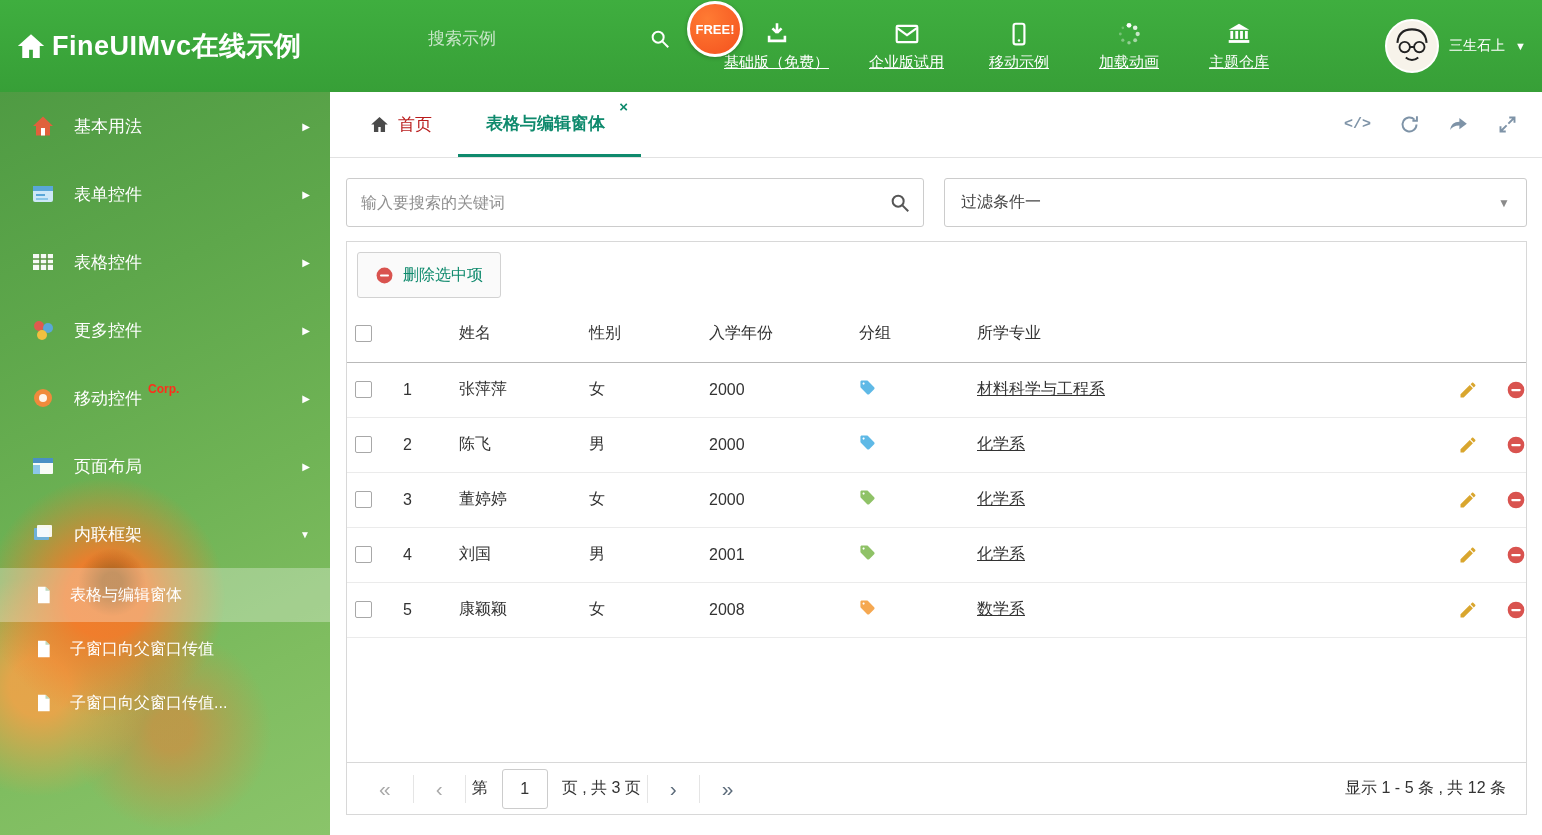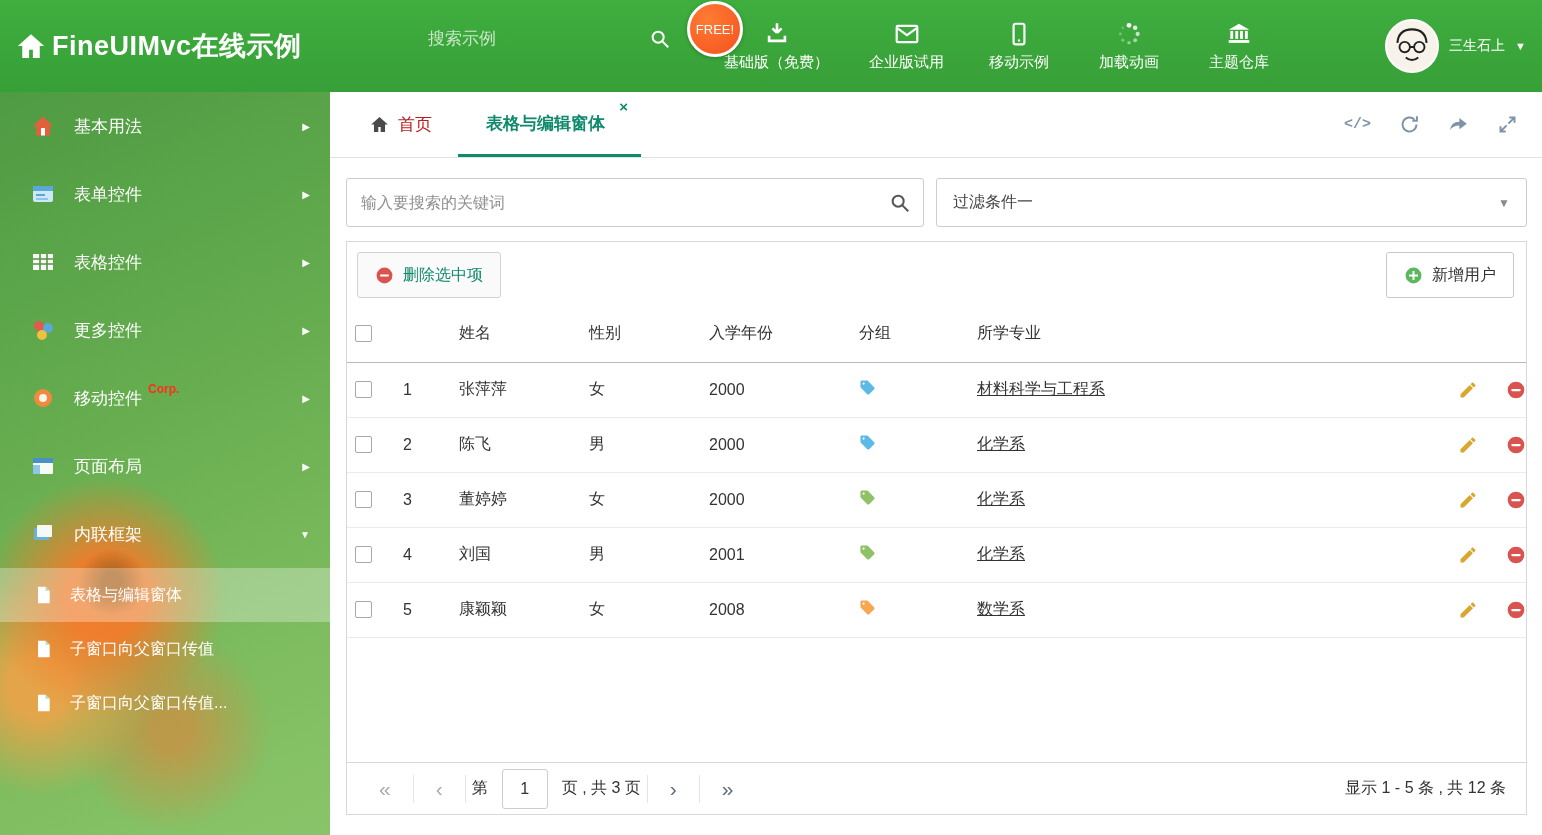--- a/index.html
+++ b/index.html
@@ -6,24 +6,24 @@
   html,body { width:1542px; height:835px; overflow:hidden; }
   body { font-family:"Liberation Sans","DejaVu Sans",sans-serif; background:#fff; position:relative; font-size:16px; color:#333; }
 
   
   .header { position:absolute; top:0; left:0; width:1542px; height:92px; background:linear-gradient(#3fae3f,#379f37); color:#fff; z-index:30; }
   .brand { position:absolute; left:16px; top:0; height:92px; display:flex; align-items:center; gap:6px; cursor:pointer; }
   .brand-title { font-size:27px; font-weight:bold; letter-spacing:.5px; }
   .hsearch { position:absolute; left:428px; top:28px; width:212px; display:flex; align-items:center; }
   .hsearch input { flex:1; background:transparent; border:none; outline:none; color:#eaf6ea; font-size:17px; }
   .hsearch input::placeholder { color:rgba(255,255,255,.72); }
-  .hnav { position:absolute; left:724px; top:0; height:92px; display:flex; align-items:center; gap:40px; }
+  .hnav { position:absolute; left:724px; top:0; height:92px; display:flex; align-items:center; gap:40px;text-decoration:underline; }
   .h-item { display:flex; flex-direction:column; align-items:center; gap:6px; cursor:pointer; min-width:70px; }
   .h-item .h-label { font-size:15px; white-space:nowrap; }
-  .free-badge { position:absolute; left:687px; top:1px; width:56px; height:56px; border-radius:50%; background:radial-gradient(circle at 35% 30%, #ff7b33, #f4511e); border:3px solid #fff; display:flex; align-items:center; justify-content:center; font-size:13px; font-weight:normal; z-index:31; box-shadow:0 1px 4px rgba(0,0,0,.25); }
+  .free-badge { position:absolute; left:687px; top:1px; width:56px; height:56px; border-radius:50%; background:radial-gradient(circle at 35% 30%, #ff7b33, #f4511e); border:3px solid #fff; display:flex; align-items:center; justify-content:center; font-size:13px; font-weight:bold; z-index:31; box-shadow:0 1px 4px rgba(0,0,0,.25); }
   .huser { position:absolute; right:16px; top:0; height:92px; display:flex; align-items:center; gap:10px; cursor:pointer; }
   .avatar { width:54px; height:54px; border-radius:50%; background:#fdf8ec; border:2px solid #fff; overflow:hidden; flex:none; }
   .huser .uname { font-size:14px;font-family:Liberation Serif, serif; }
   .huser .ucaret { font-size:11px; }
 
   
   .sidebar { position:absolute; top:92px; left:0; width:330px; bottom:0; overflow:hidden;
     background:
       radial-gradient(circle at 34% 66%, rgba(120,80,20,.55) 0 10px, rgba(120,80,20,0) 34px),
       radial-gradient(circle at 32% 68%, rgba(248,120,40,.9) 0 40px, rgba(248,120,40,0) 120px),
@@ -42,21 +42,21 @@
   
   .main { position:absolute; left:330px; top:92px; right:0; bottom:0; background:#fff; overflow:hidden; }
   .tabbar { height:66px; border-bottom:1px solid #e2e2e2; display:flex; align-items:stretch; padding-left:14px; position:relative; }
   .tab-home { display:flex; align-items:center; gap:9px; padding:0 26px; font-size:17px; color:#b91c1c; cursor:pointer; }
   .tab-active { display:flex; align-items:center; padding:0 36px 0 28px; font-size:17px; font-weight:bold; color:#0f8a6d; border-bottom:3px solid #0f8a6d; position:relative; cursor:pointer; }
   .tab-close { position:absolute; top:6px; right:13px; font-size:15px; font-weight:bold; color:#0f8a6d; cursor:pointer; }
   .tab-tools { margin-left:auto; display:flex; align-items:center; gap:28px; padding-right:24px; color:#7e93a7; }
   .tool { cursor:pointer; display:flex; align-items:center; }
   .tool-code { font-family:"Liberation Mono","DejaVu Sans Mono",monospace; font-size:15px; font-weight:bold; }
 
-  .filter-row { display:flex; gap:12px; margin:20px 15px 0 16px; }
+  .filter-row { display:flex; gap:20px; margin:20px 15px 0 16px; }
   .search-box { flex:0 0 578px; height:49px; border:1px solid #ccc; border-radius:3px; display:flex; align-items:center; padding:0 12px 0 14px; background:#fff; }
   .search-box input { flex:1; border:none; outline:none; font-size:16px; color:#333; background:transparent; }
   .search-box input::placeholder { color:#8f8f8f; }
   .search-box .mag { color:#555; }
   .dropdown { flex:1; height:49px; border:1px solid #ccc; border-radius:3px; display:flex; align-items:center; padding:0 16px; font-size:16px; color:#444; cursor:pointer; background:#fff; }
   .dropdown .caret { margin-left:auto; color:#8a8a8a; font-size:12px; }
 
   .grid-panel { margin:14px 15px 0 16px; border:1px solid #d8d8d8; height:574px; display:flex; flex-direction:column; background:#fff; }
   .grid-toolbar { display:flex; align-items:center; padding:10px 12px 8px 10px;gap:25px; }
   .btn { display:flex; align-items:center; gap:9px; border:1px solid #d2d2d2; border-radius:3px; height:46px; padding:0 17px; font-size:16px; cursor:pointer; background:#fff; }
@@ -346,30 +346,20 @@
   <div class="grid-panel">
     <div class="grid-toolbar">
       <button class="btn btn-delete">
         <span>
           <svg width="19" height="19" viewBox="0 0 24 24">
               <circle cx="12" cy="12" r="10" fill="#d9534f"></circle>
               <rect x="6.3" y="10.7" width="11.4" height="2.7" rx="1.3" fill="#fff"></rect>
             </svg>
         </span>
         <span>删除选中项</span>
-      </button>
-      <button class="btn btn-add">
-        <span>
-          <svg width="19" height="19" viewBox="0 0 24 24">
-              <circle cx="12" cy="12" r="10" fill="#5cb85c"></circle>
-              <rect x="6.3" y="10.8" width="11.4" height="2.5" fill="#fff"></rect>
-              <rect x="10.75" y="6.3" width="2.5" height="11.4" fill="#fff"></rect>
-            </svg>
-        </span>
-        <span>新增用户</span>
       </button>
     </div>
 
     <table class="grid">
       <colgroup>
         <col style="width:48px">
           <col style="width:56px">
           <col style="width:130px">
           <col style="width:120px">
           <col style="width:150px">

